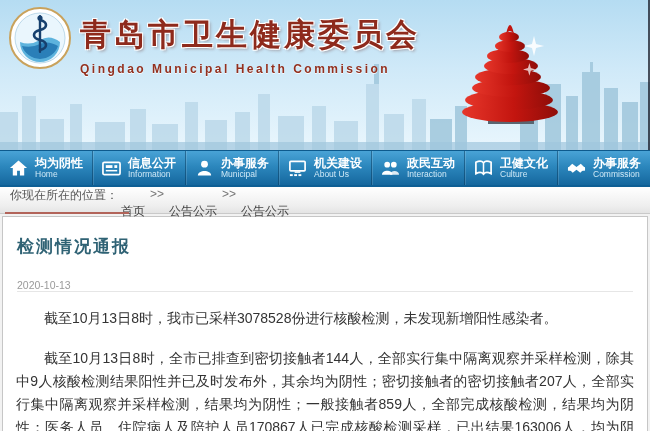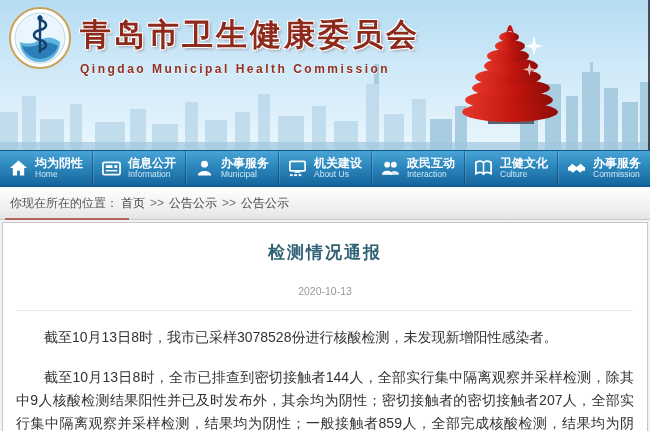--- a/index.html
+++ b/index.html
@@ -44,41 +44,41 @@
     gap: 7px; cursor: pointer; position: relative;
   }
   .nav-item + .nav-item { border-left: 1px solid rgba(8,55,90,.5); box-shadow: inset 1px 0 0 rgba(255,255,255,.14); }
   .nav-icon { width: 19px; height: 18px; flex: 0 0 auto; }
   .nav-text { display: flex; flex-direction: column; line-height: 1.1; }
   .nav-label { font-size: 12px; font-weight: bold; color: #ffffff; white-space: nowrap; }
   .nav-sub { font-size: 8.5px; color: #cfe9f7; white-space: nowrap; }
 
   
   .breadcrumb {
-    position: relative; width: 650px; height: 33px; box-sizing: border-box;
+    position: relative; width: 650px; height: 27px; box-sizing: border-box;
     background: linear-gradient(180deg, #ffffff 0%, #efefef 70%, #e4e4e4 100%);
     border-bottom: 1px solid #c9c9c9;
-    display: flex; align-items: center; padding-left: 10px;
+    display: flex; align-items: flex-start; padding-left: 10px;
     font-size: 12px; color: #555;
   }
   .breadcrumb .red-underline {
     position: absolute; left: 5px; bottom: -1px; width: 124px; height: 2px;
     background: #b2645a;
   }
   .crumb-link { color: #444; text-decoration: none; cursor: pointer; margin: 16px 3px; }
   .crumb-sep { color: #777; margin: 0 2px; }
 
   
   .content {
     margin: 2px 2px 0 2px; background: #ffffff;
     border: 1px solid #c6c6c6; box-sizing: border-box;
     height: 246px; 
     padding-top: 18px;
   }
-  .article-head { text-align: center; margin: 0 14px; padding-bottom: 13px; border-bottom: 1px solid #e6e6e6; }
+  .article-head { text-align: left; margin: 0 14px; border-bottom: 1px solid #e6e6e6; }
   .article-title { font-size: 17px; font-weight: bold; color: #2f6274; letter-spacing: 2px; }
   .article-date { margin-top: 21px; font-size: 10.5px; color: #9a9a9a; }
   .article-body { margin-top: 15px; }
   .article-body p {
     margin: 0; padding: 0 13px; text-indent: 2em;
     font-size: 14px; line-height: 23px; color: #333;
     text-align: justify;
   }
   .article-body p + p { margin-top: 17px; }
 </style>

